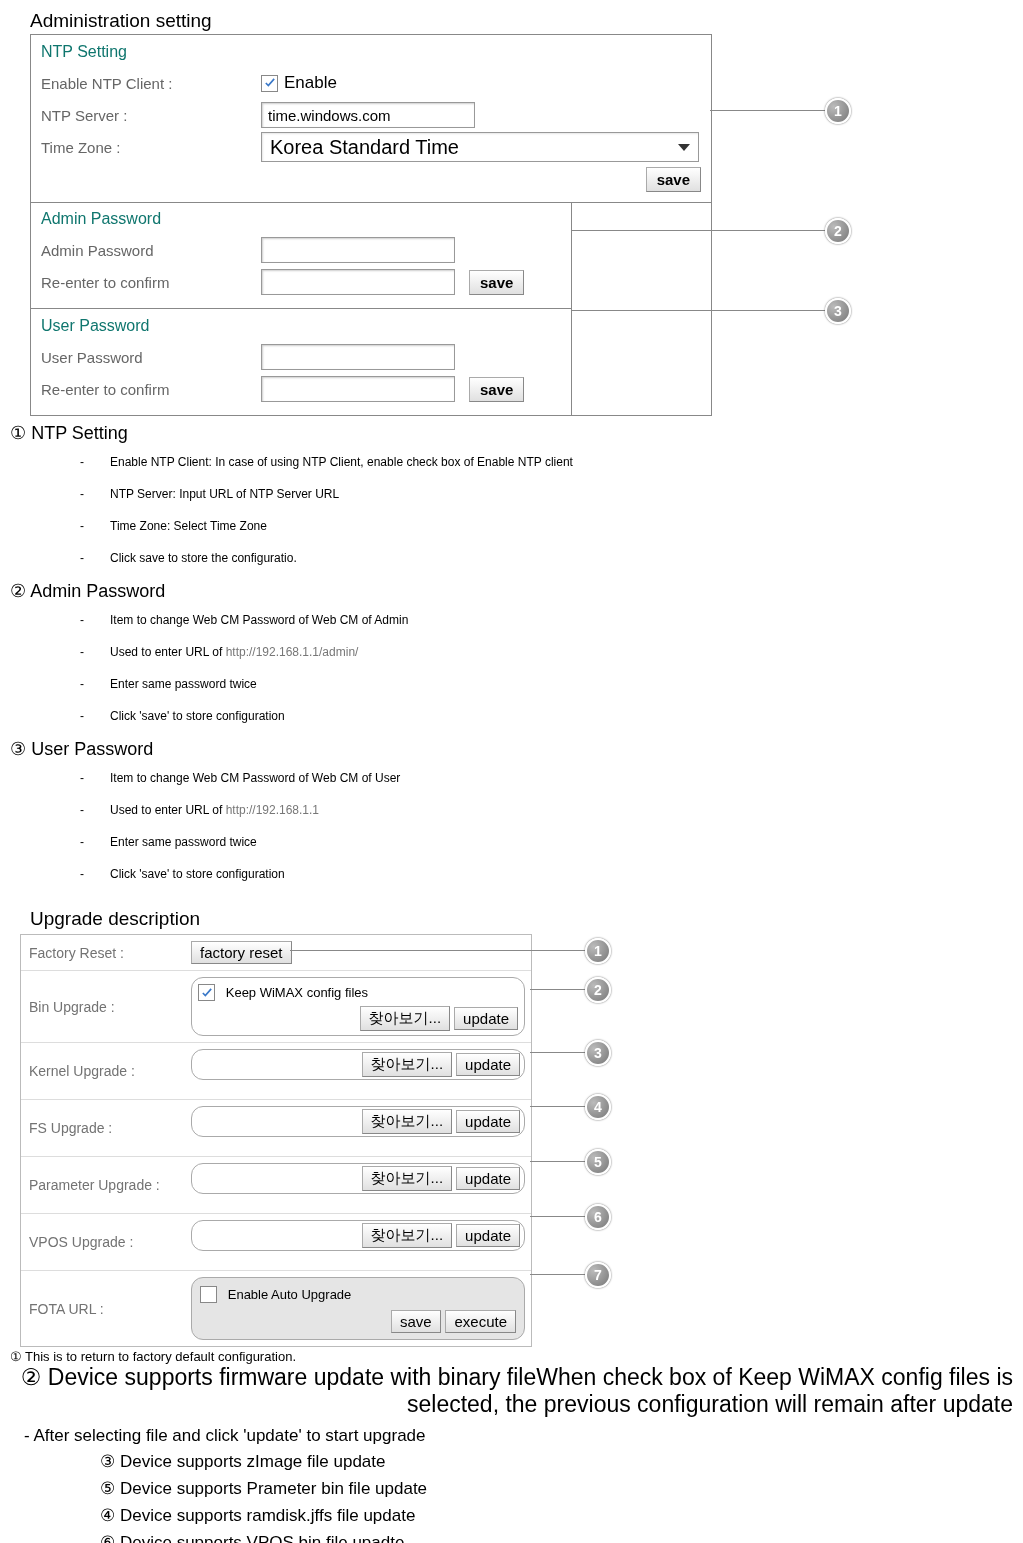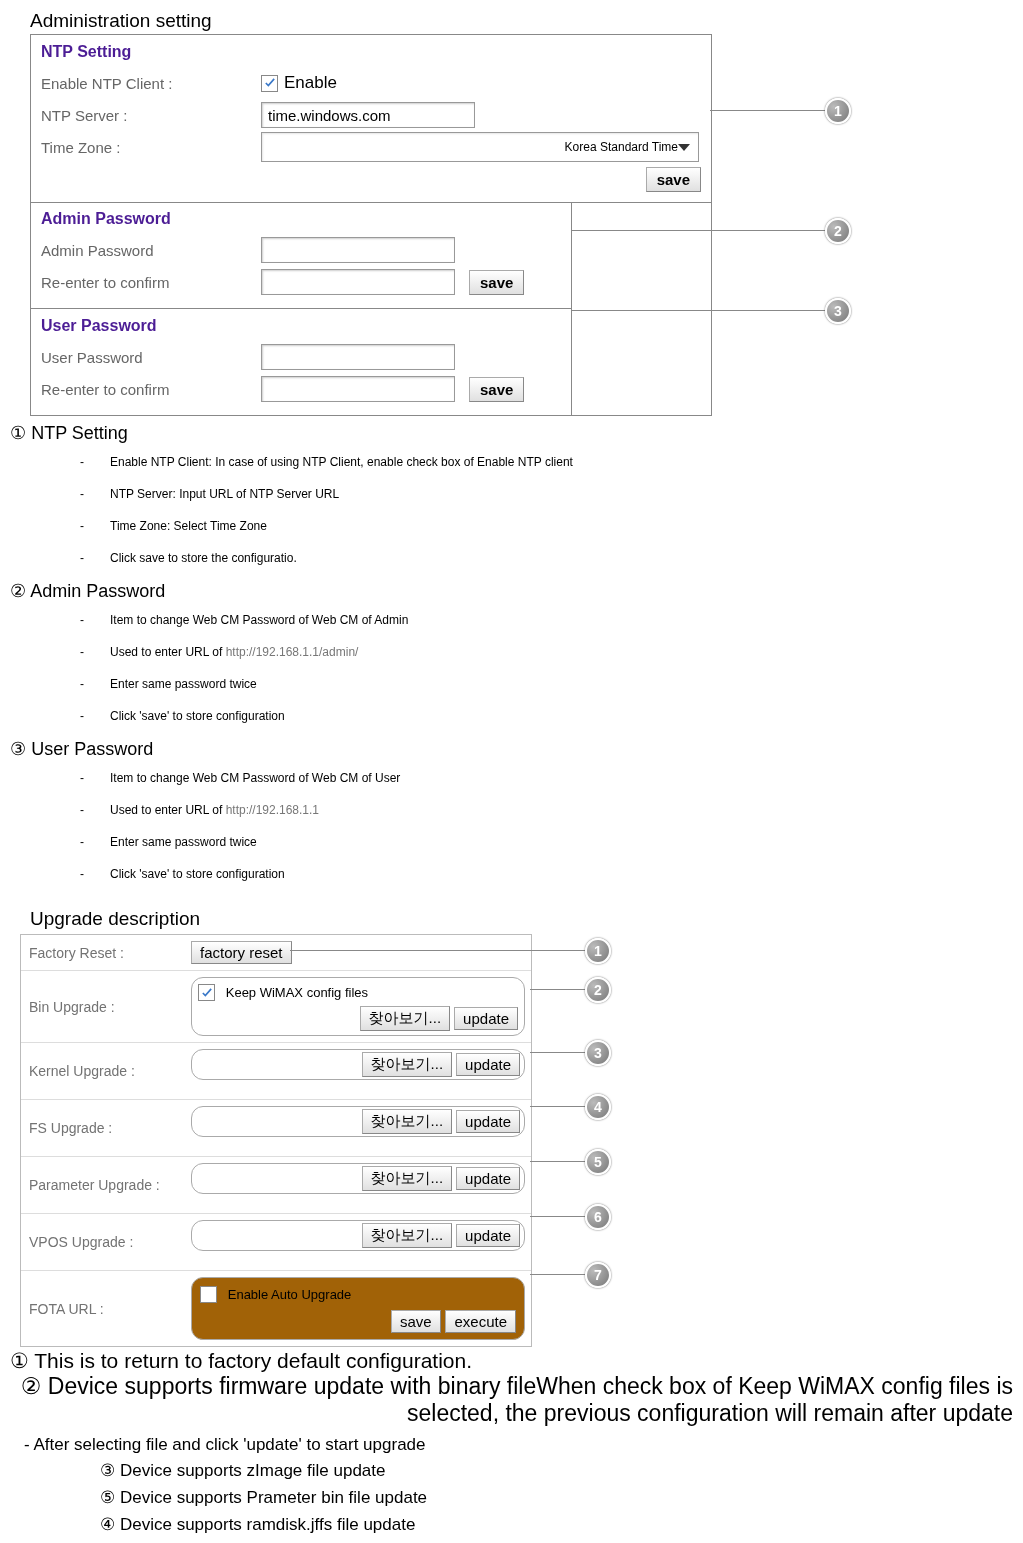--- a/index.html
+++ b/index.html
@@ -26,22 +26,22 @@
     }
     .sub-panel {
       border-bottom: 1px solid #888;
       padding: 8px 10px 10px 10px;
       position: relative;
     }
     .sub-panel:last-child {
       border-bottom: none;
     }
     .section-header {
-      color: #4c1d95;
-      font-weight: bold;
+      color: #0f766e;
+      font-weight: normal;
       font-size: 16px;
       margin-bottom: 6px;
     }
     .row {
       display: flex;
       align-items: center;
       min-height: 32px;
     }
     .row-label {
       width: 220px;
@@ -55,24 +55,24 @@
       padding: 0 6px;
       font-size: 15px;
     }
     .ntp-server-input { width: 200px; }
     .select-box {
       border: 1px solid #999;
       height: 28px;
       width: 420px;
       display: flex;
       align-items: center;
-      justify-content: flex-end;
+      justify-content: space-between;
       padding: 0 8px;
       box-shadow: inset 1px 1px 2px rgba(0,0,0,0.1);
-      font-size: 12px;
+      font-size: 20px;
     }
     .dropdown-arrow {
       width: 0; height: 0;
       border-left: 6px solid transparent;
       border-right: 6px solid transparent;
       border-top: 7px solid #333;
     }
     .btn {
       background: linear-gradient(#fff, #e0e0e0);
       border: 1px solid #888;
@@ -171,21 +171,21 @@
       display: flex;
       justify-content: flex-end;
       align-items: center;
       gap: 4px;
       margin-top: 4px;
     }
     .fota-box {
       border: 1px solid #aaa;
       border-radius: 12px;
       padding: 6px 8px;
-      background: #a16207;
+      background: #e5e5e5;
     }
     .fota-buttons {
       text-align: right;
       margin-top: 6px;
     }
     .small-txt { font-size: 13px; }
     .upgrade-wrap { position: relative; margin-top: 4px; }
     .num-list { margin: 2px 0 0 90px; font-size: 17px; line-height: 27px; }
     .after-sel { margin: 8px 0 2px 14px; font-size: 17px; }
     .top-wrap { position: relative; }
@@ -379,21 +379,21 @@
   <div class="leader-line" style="top:172px; left:520px; width:55px;"></div>
   <div class="callout" style="top:160px; left:575px;">4</div>
   <div class="leader-line" style="top:227px; left:520px; width:55px;"></div>
   <div class="callout" style="top:215px; left:575px;">5</div>
   <div class="leader-line" style="top:282px; left:520px; width:55px;"></div>
   <div class="callout" style="top:270px; left:575px;">6</div>
   <div class="leader-line" style="top:340px; left:520px; width:55px;"></div>
   <div class="callout" style="top:328px; left:575px;">7</div>
 </div>
 
-<div style="font-size:21px; margin-top:2px;">① This is to return to factory default configuration.</div>
+<div style="font-size:13px; margin-top:2px;">① This is to return to factory default configuration.</div>
 <div style="font-size:23px;text-align:right;">② Device supports firmware update with binary fileWhen check box of Keep WiMAX config files is selected, the previous configuration will remain after update</div>
 <div class="after-sel">-  After selecting file and click 'update' to start upgrade</div>
 <div class="num-list">
   <div>③ Device supports zImage file update</div>
   <div>⑤ Device supports Prameter bin file update</div>
   <div>④ Device supports ramdisk.jffs file update</div>
   <div>⑥ Device supports VPOS bin file upadte</div>
 
 </div>
 

